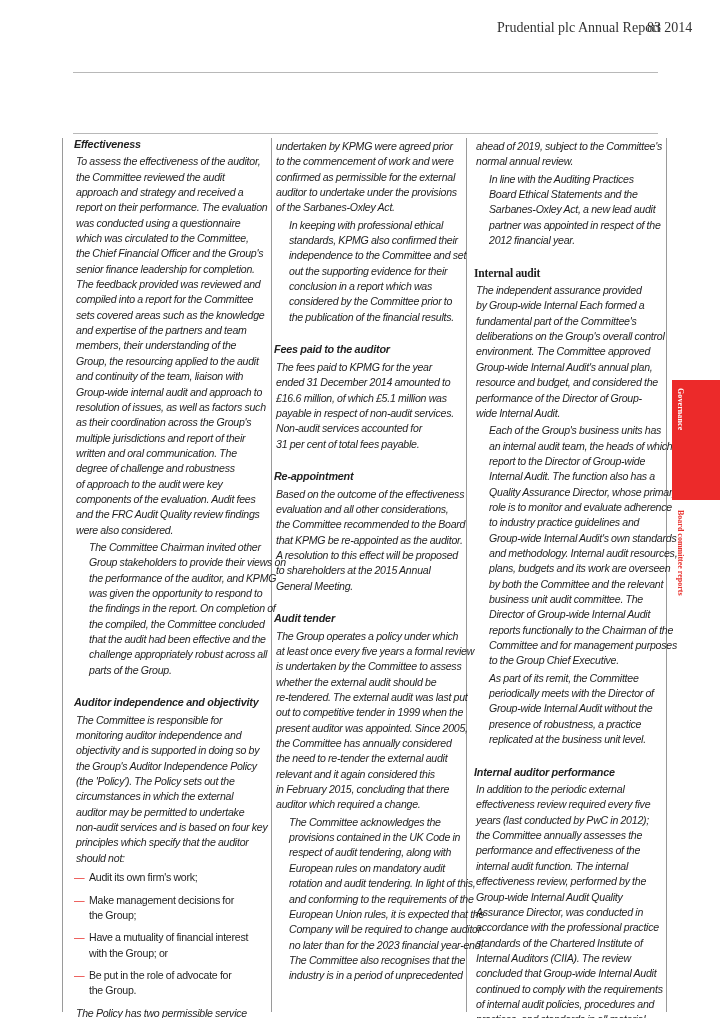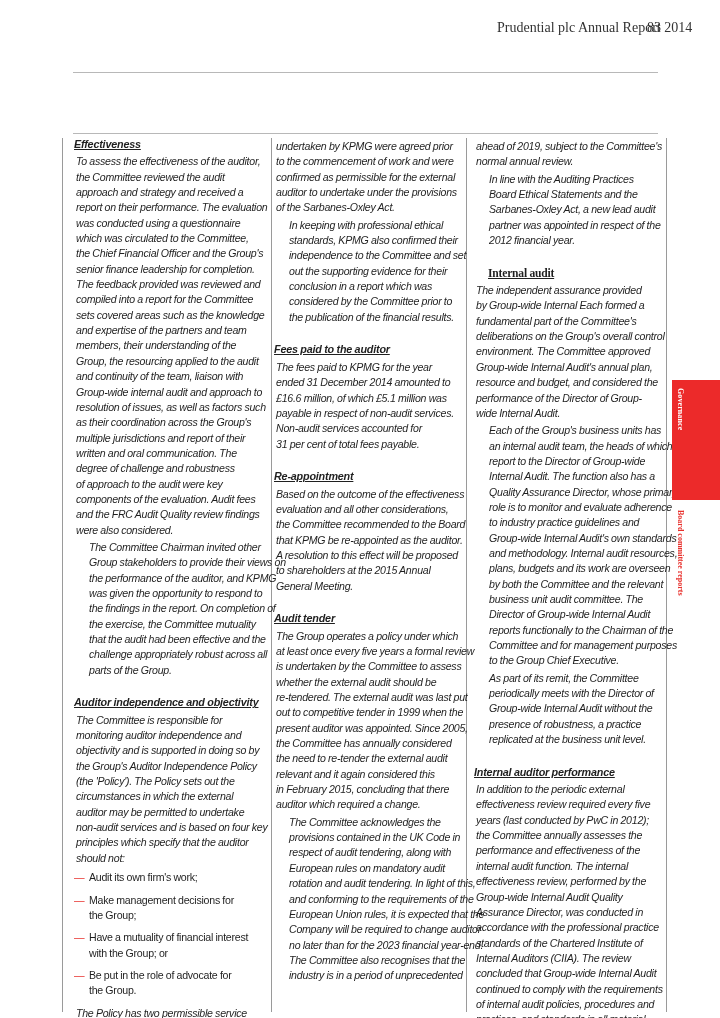--- a/index.html
+++ b/index.html
@@ -22,22 +22,22 @@
   .col {
     position: absolute; top: 137px; width: 192px; font-size: 10.6px; line-height: 15.35px;
     letter-spacing: -0.25px; word-spacing: -0.3px;
   }
   .col.c1 { left: 74px; width: 191px; }
   .col.c2 { left: 274px; width: 192px; }
   .col.c3 { left: 474px; width: 190px; }
   .col p { margin: 2px; font-style: italic; }
   .col p.indent { text-indent: 13px; }
   .col .gap { height: 15.35px; }
-  h3 { margin: 0; font-size: 10.8px; line-height: 15.35px; font-weight: bold; font-style: italic; letter-spacing: -0.2px; text-decoration: underline; }
-  h3.serif { font-family: "Liberation Serif", serif; font-style: normal; font-size: 11.6px; margin-left: 14px; }
+  h3 { margin: 0; font-size: 10.8px; line-height: 15.35px; font-weight: bold; font-style: italic; letter-spacing: -0.2px; }
+  h3.serif { font-family: "Liberation Serif", serif; font-style: normal; font-size: 11.6px; }
   ul.dash { list-style: none; margin: 4px 0 6px 0; padding: 0; }
   ul.dash li { position: relative; padding-left: 15px; margin-bottom: 7px; }
   ul.dash li .dash-mark { position: absolute; left: 0; top: 0; color: #e8312d; }
   .line { display: block; white-space: nowrap; }
   .side-tab {
     position: absolute; left: 672px; top: 380px; width: 48px; height: 120px; background: #ec2a2a;
   }
   .side-tab-label {
     position: absolute; left: 676px; top: 388px; writing-mode: vertical-rl;
     font-family: "Liberation Serif", serif; font-weight: bold; font-size: 8px; color: #ffffff; letter-spacing: 0.1px;
@@ -89,21 +89,21 @@
       <span class="line">components of the evaluation. Audit fees</span>
       <span class="line">and the FRC Audit Quality review findings</span>
       <span class="line">were also considered.</span>
     </p>
     <p class="indent">
       <span class="line">The Committee Chairman invited other</span>
       <span class="line">Group stakeholders to provide their views on</span>
       <span class="line">the performance of the auditor, and KPMG</span>
       <span class="line">was given the opportunity to respond to</span>
       <span class="line">the findings in the report. On completion of</span>
-      <span class="line">the exercise, the Committee mutuality</span>
+      <span class="line">the compiled, the Committee concluded</span>
       <span class="line">that the audit had been effective and the</span>
       <span class="line">challenge appropriately robust across all</span>
       <span class="line">parts of the Group.</span>
     </p>
     <div class="gap"></div>
     <h3>Auditor independence and objectivity</h3>
     <p>
       <span class="line">The Committee is responsible for</span>
       <span class="line">monitoring auditor independence and</span>
       <span class="line">objectivity and is supported in doing so by</span>

